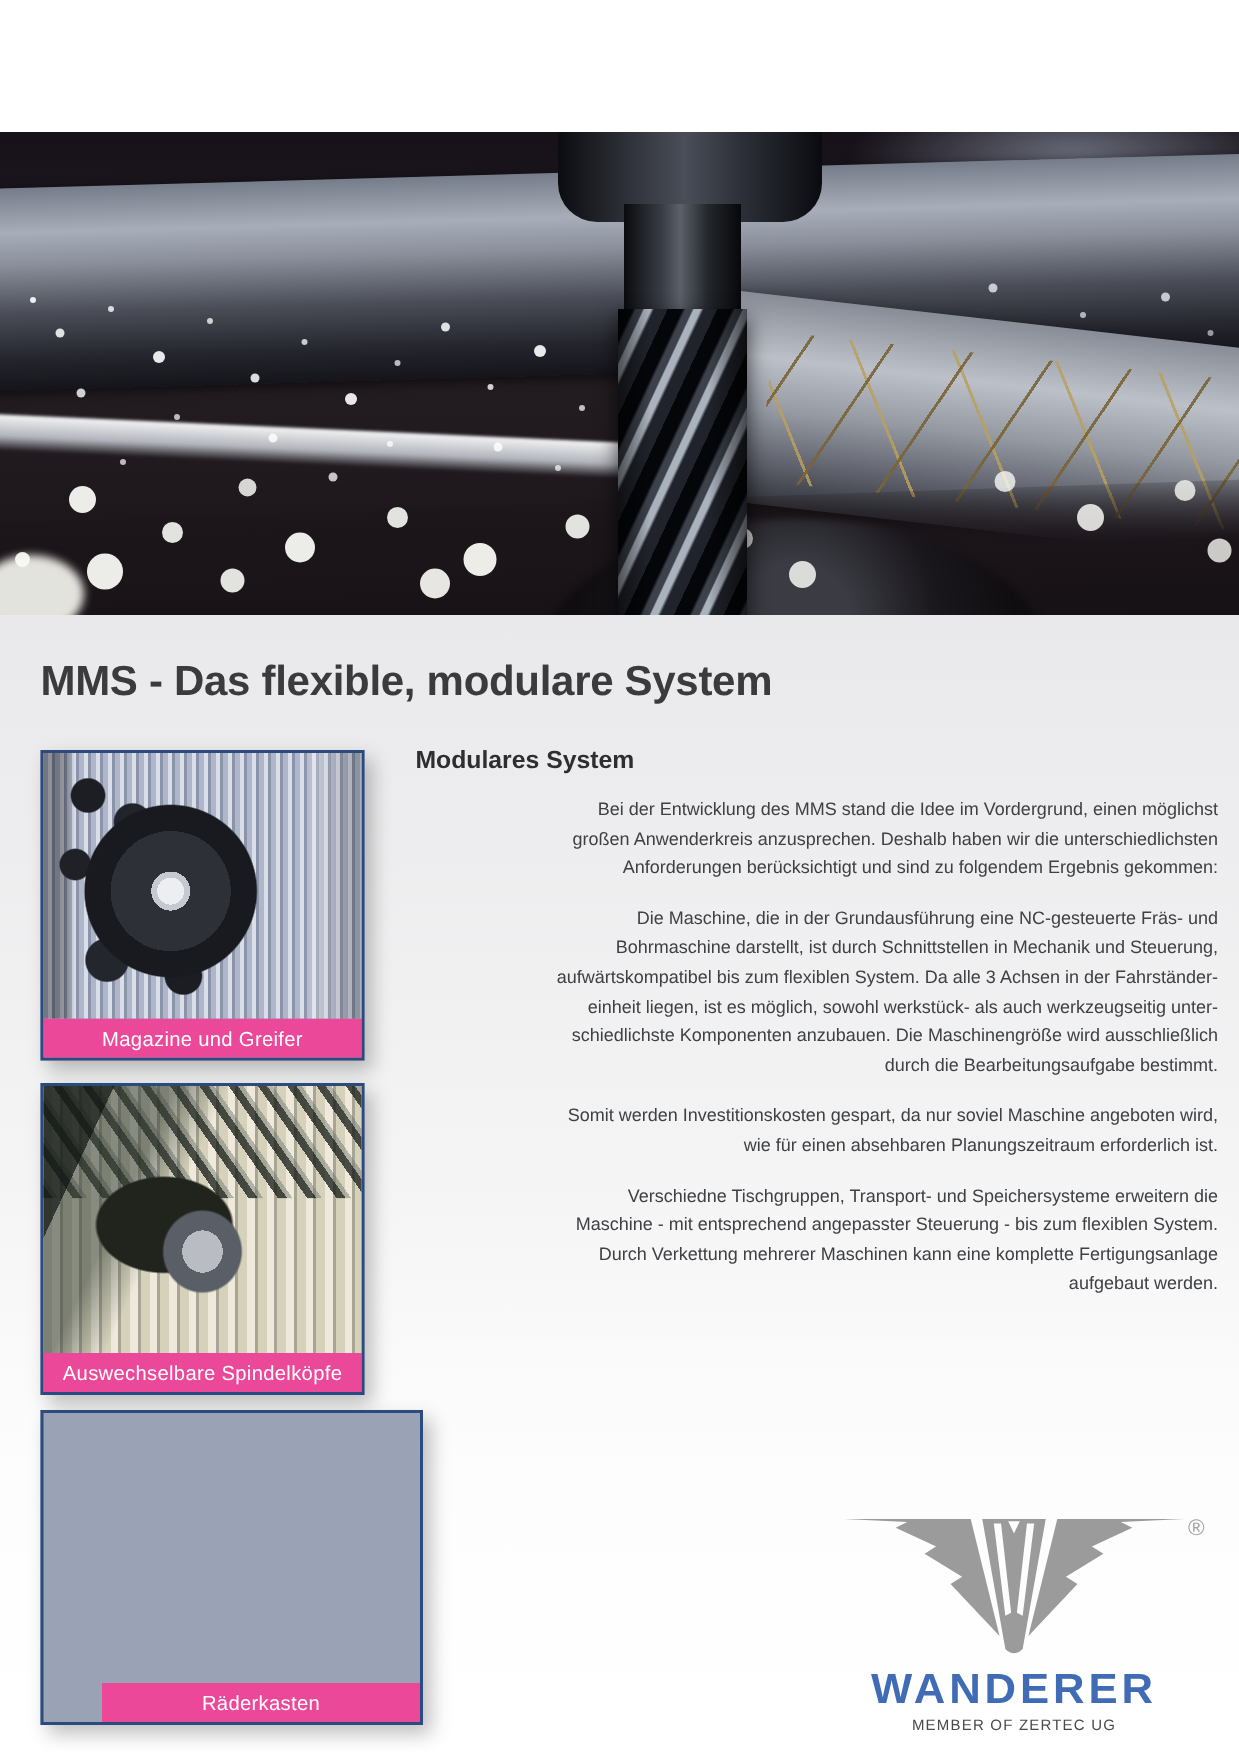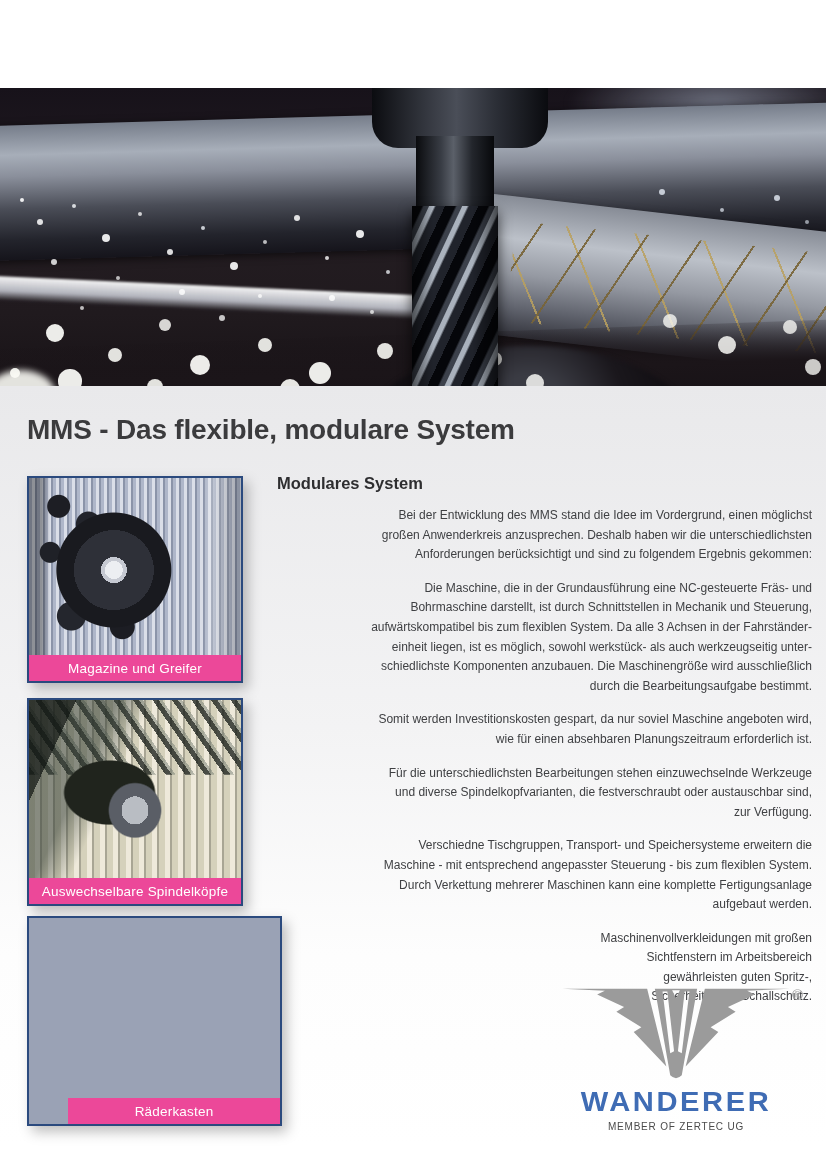--- a/index.html
+++ b/index.html
@@ -61,21 +61,21 @@
         370px -22px 0 3px rgba(248,248,244,.9),430px 2px 0 2px rgba(248,248,244,.85),
         55px 8px 0 7px rgba(248,248,244,.95),140px 14px 0 3px rgba(248,248,244,.9),
         275px 16px 0 5px rgba(248,248,244,.92),480px -14px 0 2px rgba(248,248,244,.8),
         520px 10px 0 4px rgba(248,248,244,.85),655px -52px 0 2px rgba(248,248,244,.8),
         712px -28px 0 4px rgba(248,248,244,.85),775px -46px 0 2px rgba(248,248,244,.8),
         798px -6px 0 3px rgba(248,248,244,.8);}
   .drops-blob{position:absolute;left:-14px;top:282px;width:70px;height:52px;border-radius:50%;
         background:rgba(250,250,244,.9);filter:blur(3px);}
 
   
-  .content{position:absolute;top:386px;left:0;width:826px;height:759px;
+  .content{position:absolute;top:410px;left:0;width:826px;height:759px;
         background:linear-gradient(180deg,#e9e9eb 0%,#f3f3f4 45%,#fdfdfd 75%,#ffffff 100%);}
   .page-title{position:absolute;left:27px;top:28px;margin:0;font-size:28px;font-weight:700;
         color:#3b3b3d;letter-spacing:-.2px;}
 
   
   .fig{position:absolute;left:27px;width:212px;border:2px solid #2b4a7e;background:#9aa2b5;
         box-shadow:5px 6px 12px rgba(0,0,0,.25);}
   .fig1{top:90px;}  .fig2{top:312px;}  .fig3{top:530px;padding-left:39px;}
   .photo{width:212px;height:177px;position:relative;overflow:hidden;}
   .fig2 .photo{height:178px;} .fig3 .photo{height:180px;}
@@ -166,31 +166,24 @@
 großen Anwenderkreis anzusprechen. Deshalb haben wir die unterschiedlichsten
 Anforderungen berücksichtigt und sind zu folgendem Ergebnis gekommen:</p>
       <p>Die Maschine, die in der Grundausführung eine NC-gesteuerte Fräs- und
 Bohrmaschine darstellt, ist durch Schnittstellen in Mechanik und Steuerung,
 aufwärtskompatibel bis zum flexiblen System. Da alle 3 Achsen in der Fahrständer-
 einheit liegen, ist es möglich, sowohl werkstück- als auch werkzeugseitig unter-
 schiedlichste Komponenten anzubauen. Die Maschinengröße wird ausschließlich
 durch die Bearbeitungsaufgabe bestimmt.</p>
       <p>Somit werden Investitionskosten gespart, da nur soviel Maschine angeboten wird,
 wie für einen absehbaren Planungszeitraum erforderlich ist.</p>
-      <p>Für die unterschiedlichsten Bearbeitungen stehen einzuwechselnde Werkzeuge
-und diverse Spindelkopfvarianten, die festverschraubt oder austauschbar sind,
-zur Verfügung.</p>
       <p>Verschiedne Tischgruppen, Transport- und Speichersysteme erweitern die
 Maschine - mit entsprechend angepasster Steuerung - bis zum flexiblen System.
 Durch Verkettung mehrerer Maschinen kann eine komplette Fertigungsanlage
 aufgebaut werden.</p>
-      <p>Maschinenvollverkleidungen mit großen
-Sichtfenstern im Arbeitsbereich
-gewährleisten guten Spritz-,
-Sicherheits- und Schallschutz.</p>
     </section>
 
     <div class="logo-block">
       <span class="reg">®</span>
       <svg class="logo-w" width="236" height="100" viewBox="0 0 240 104" aria-hidden="true">
         <g fill="#9b9b9b">
           <path d="M2,7 L90,7 L110,88 L76,52 L84,47 L58,31 L66,26 L38,13 L46,9 Z"></path>
           <path d="M238,7 L150,7 L130,88 L164,52 L156,47 L182,31 L174,26 L202,13 L194,9 Z"></path>
           <path fill-rule="evenodd" d="M98,7 L142,7 L126,97 Q120,103 114,97 Z
                  M106,10 L111,10 L118,72 L114,74 Z

